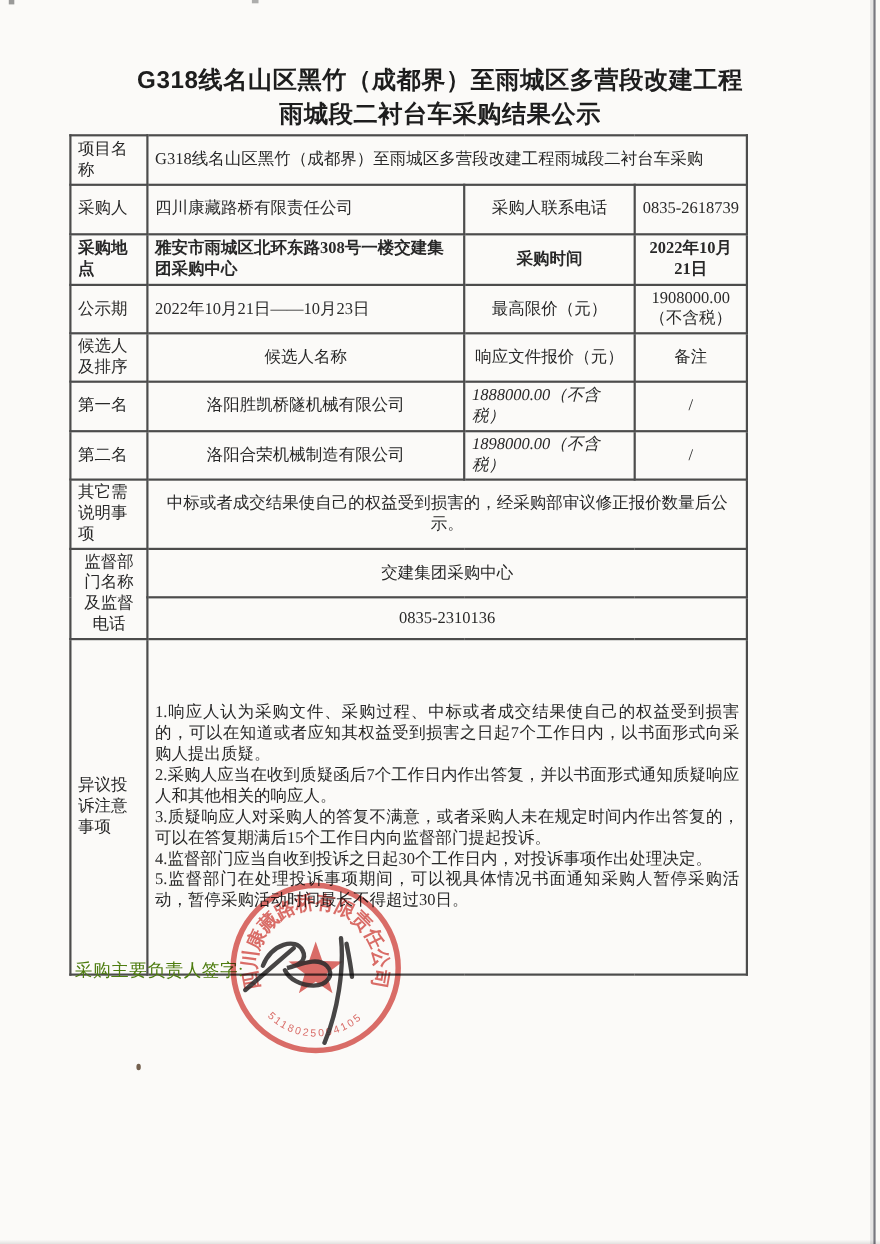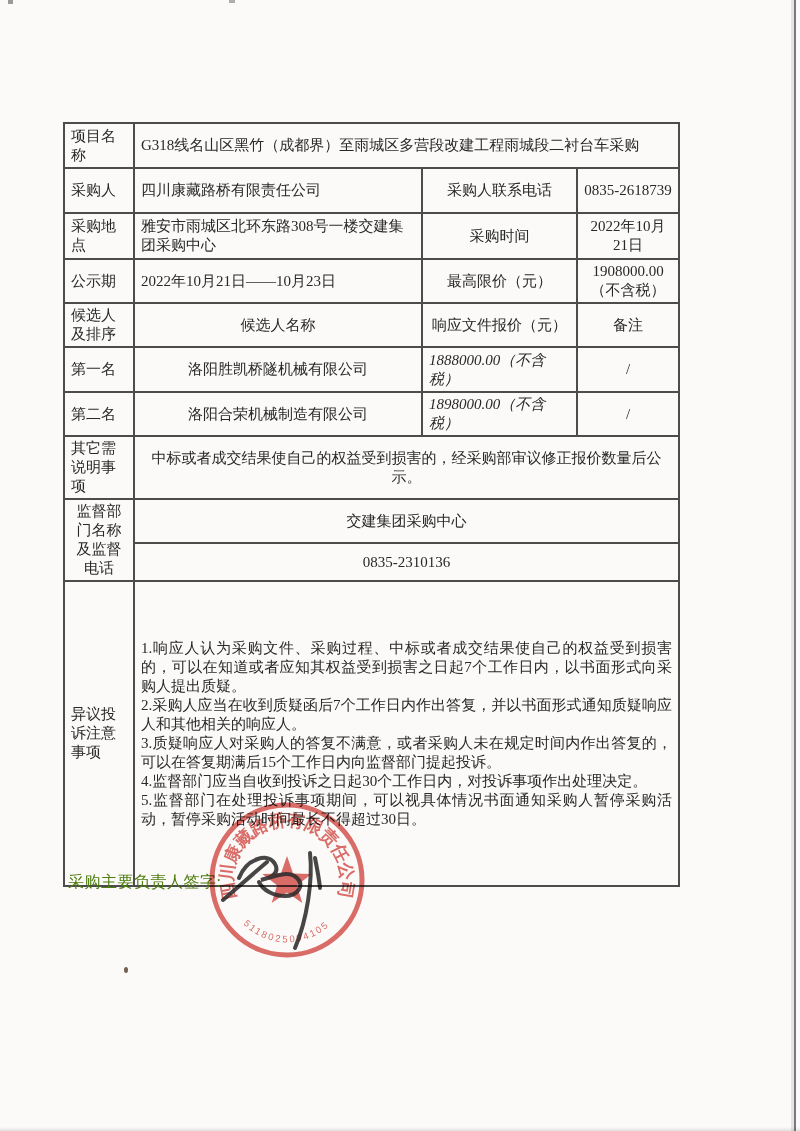--- a/index.html
+++ b/index.html
@@ -21,21 +21,21 @@
   }
   table.main td {
     border:2px solid #4c4c4c; vertical-align:middle;
     padding:2px 6px; line-height:19px; overflow:hidden;
   }
   td.lab { padding:2px 2px 2px 5px; text-align:left; }
   td.lab-c { padding:2px 2px; text-align:center;margin-left:37px; }
   td.left { text-align:left; padding-left:8px; }
   td.center { text-align:center; }
   td.quote { text-align:left; padding-left:4px;font-style:italic; }
-  tr.r1 { height:45px; } tr.r2 { height:45px; } tr.r3 { height:46px; }
+  tr.r1 { height:45px; } tr.r2 { height:45px; } tr.r3 { height:46px;font-weight:bold; }
   tr.r4 { height:38px; } tr.r5 { height:41px; } tr.r6 { height:45px;border-radius:19px; }
   tr.r7 { height:36px; } tr.r8 { height:43px; } tr.r9a { height:39px; }
   tr.r9b { height:33px; } tr.r10 { height:305px; }
   td.objection-cell {
     vertical-align:top; padding:56px 12px 8px 12px;
     text-align:justify; line-height:20px;
   }
   td.objection-cell div { margin:0; }
   .two-line { line-height:17px; }
   
@@ -54,20 +54,24 @@
   .scan-bottom { position:absolute; left:0; right:0; bottom:0; height:4px; background:linear-gradient(rgba(0,0,0,0), rgba(0,0,0,0.10)); }
   .speck-a { position:absolute; left:8px; top:0; width:5px; height:4px; background:#3a3a3a; opacity:.5; }
   .speck-b { position:absolute; left:229px; top:0; width:6px; height:3px; background:#3a3a3a; opacity:.4; }
   .speck-c { position:absolute; left:124px; top:967px; width:4px; height:6px; background:#5a4430; opacity:.85; border-radius:50%; }
 </style>
 </head>
 <body>
 
 <div class="page">
 
+  <div class="title">
+    <div>G318线名山区黑竹（成都界）至雨城区多营段改建工程</div>
+    <div>雨城段二衬台车采购结果公示</div>
+  </div>
 
   <table class="main">
     <colgroup>
       <col style="width:70px">
         <col style="width:288px">
         <col style="width:155px">
         <col style="width:102px">
     </colgroup>
     <tbody>
         <tr class="r1">

